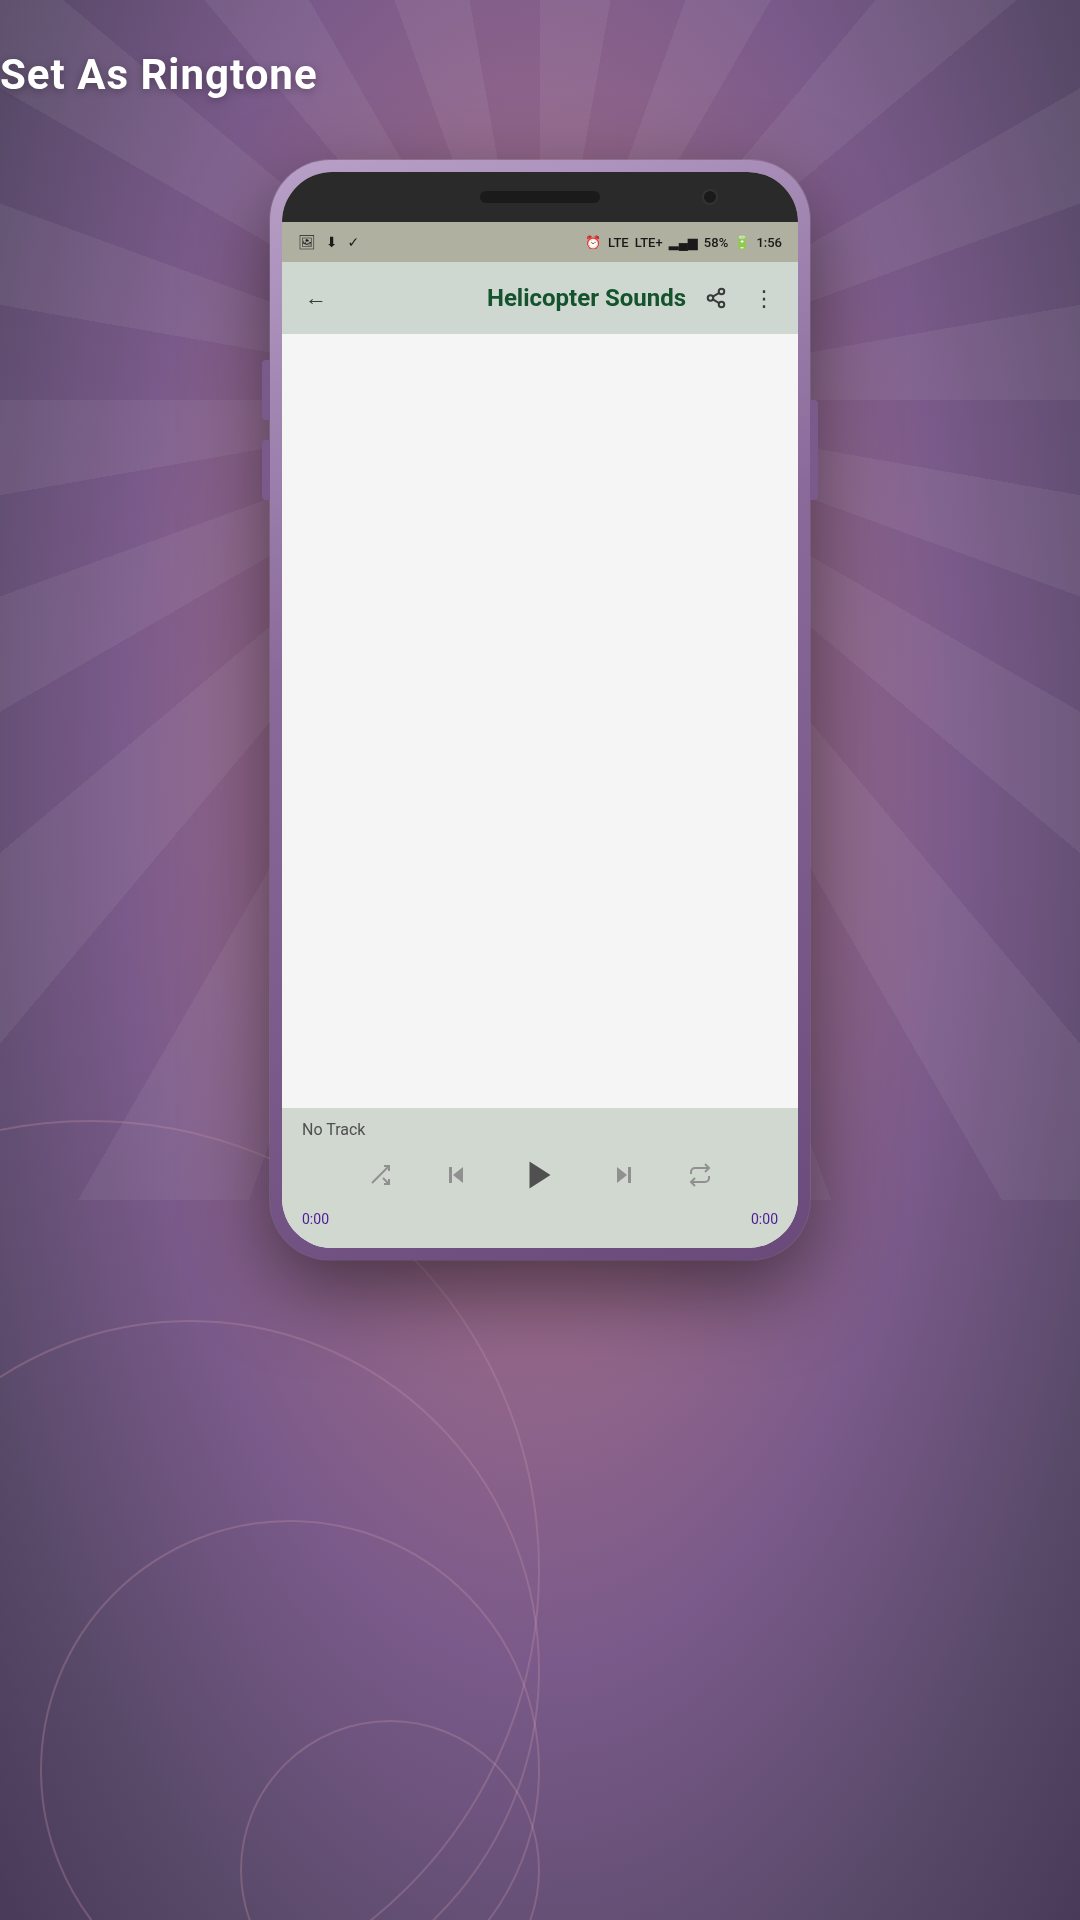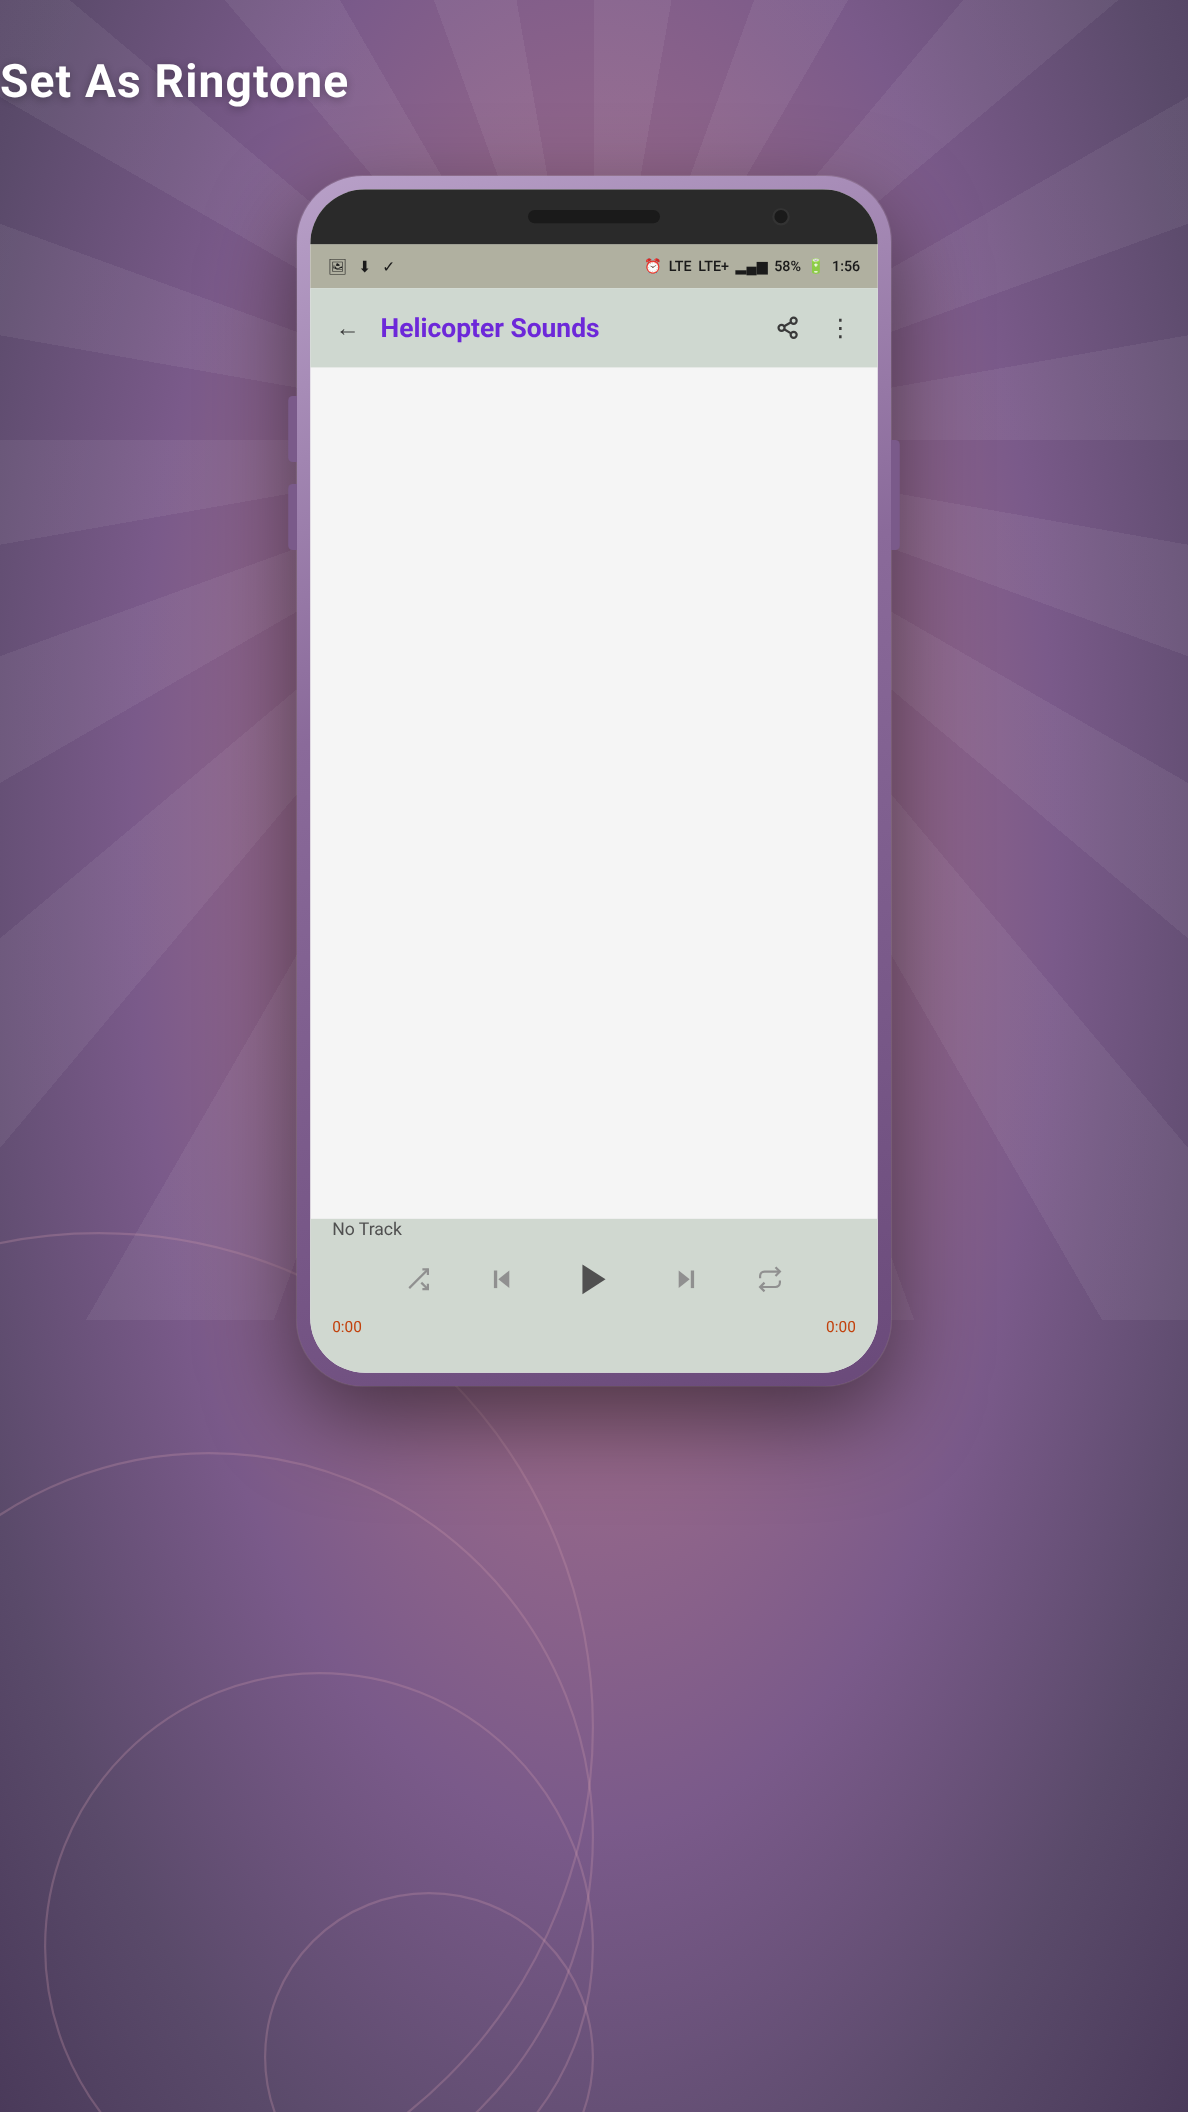--- a/index.html
+++ b/index.html
@@ -169,22 +169,22 @@
       background: #cfd8d0;
       display: flex;
       align-items: center;
       padding: 0 16px;
       gap: 12px;
     }
     .app-bar-title {
       flex: 1;
       font-size: 24px;
       font-weight: bold;
-      color: #6d28d9;
-      text-align: left;
+      color: #14532d;
+      text-align: right;
     }
     .app-bar-icon {
       width: 36px;
       height: 36px;
       display: flex;
       align-items: center;
       justify-content: center;
       font-size: 22px;
       color: #3a3a3a;
       cursor: pointer;
@@ -215,21 +215,21 @@
 
     
     .player-bar {
       position: absolute;
       bottom: 0;
       left: 0; right: 0;
       height: 140px;
       background: #d0d8d0;
     }
     .player-track-name {
-      padding: 0 20px 4px;
+      padding: 12px 20px 4px;
       font-size: 16px;
       color: #505050;
     }
     .player-controls {
       display: flex;
       align-items: center;
       justify-content: center;
       gap: 36px;
       padding: 4px 0;
     }
@@ -247,21 +247,21 @@
       width: 56px;
       height: 56px;
       font-size: 28px;
       color: #404040;
     }
     .player-times {
       display: flex;
       justify-content: space-between;
       padding: 4px 20px;
       font-size: 14px;
-      color: #c2410c;
+      color: #4c1d95;
     }
 
     .main-area {
       flex: 1;
       position: relative;
       overflow: hidden;
     }
   </style>
 </head>
 <body>

